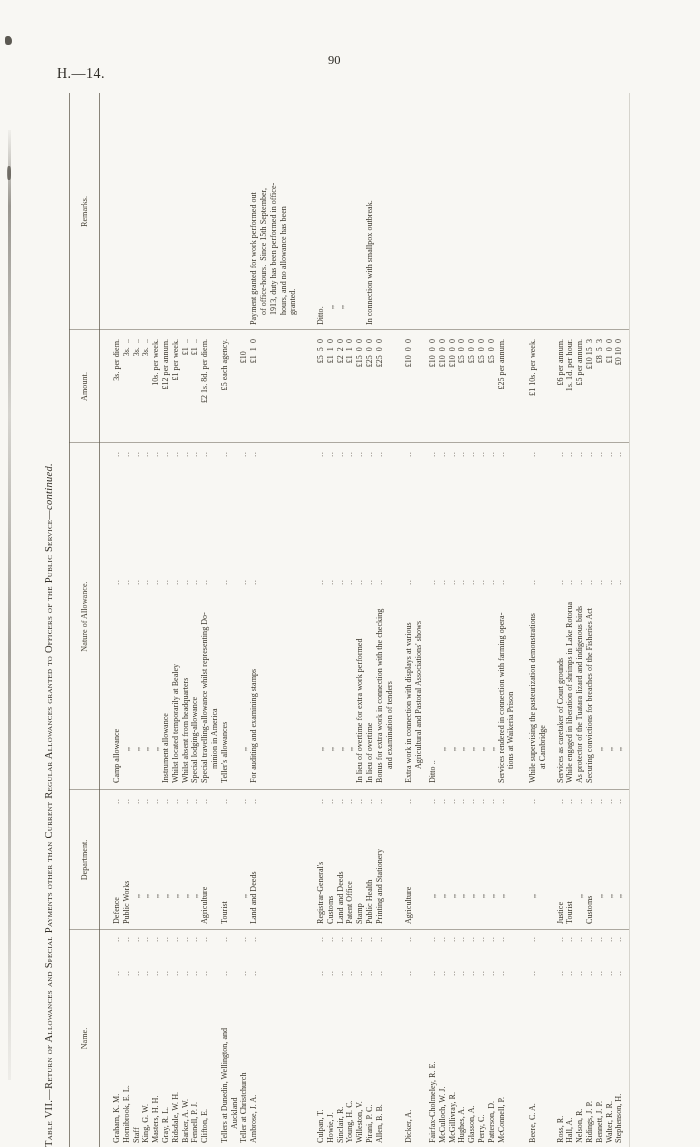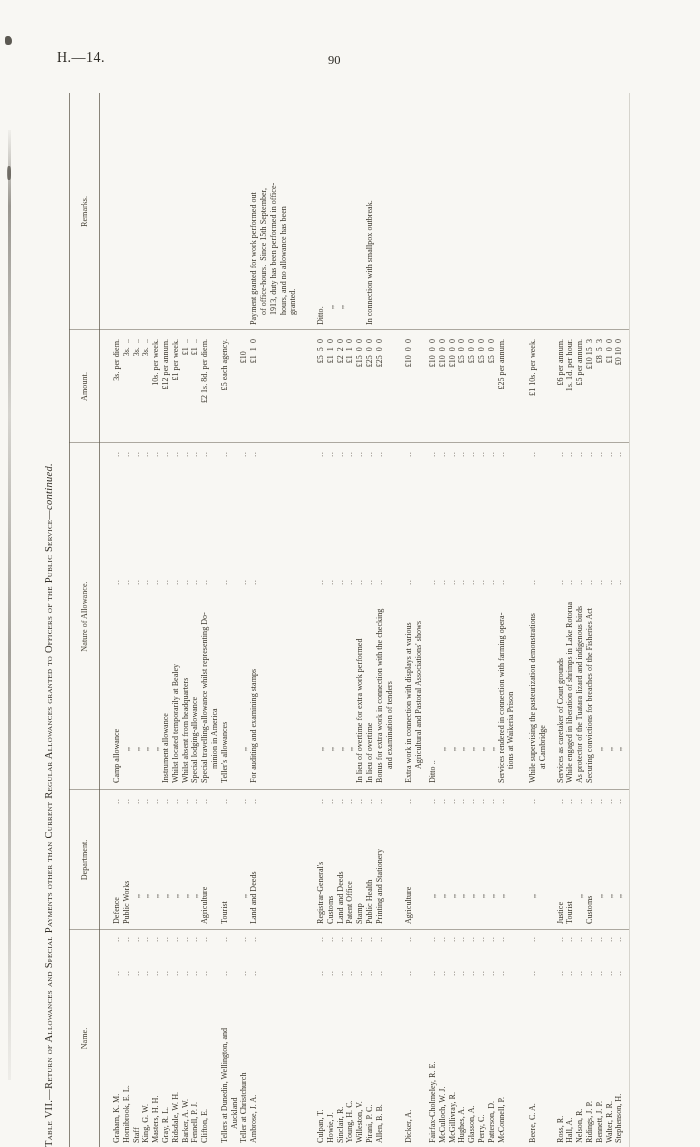--- a/index.html
+++ b/index.html
@@ -1,19 +1,19 @@
 <!DOCTYPE html>
 <html><head>
 <meta charset="utf-8">
 <style>
   html,body{margin:0;padding:0;background:#d8d5cf;}
   .page{position:relative;width:700px;height:1147px;background:#f8f7f3;overflow:hidden;
         font-family:"Liberation Serif","DejaVu Serif",serif;color:#36332b;}
   
-  .doc-ref{position:absolute;left:57px;top:50px;font-size:14px;letter-spacing:.5px;color:#2e2b25;}
+  .doc-ref{position:absolute;left:57px;top:66px;font-size:14px;letter-spacing:.5px;color:#2e2b25;}
   .page-num{position:absolute;left:328px;top:53px;font-size:12.5px;color:#2e2b25;}
   
   .streak{position:absolute;left:8px;top:130px;width:3px;height:950px;
     background:linear-gradient(to bottom,rgba(60,55,45,.04),rgba(60,55,45,.5) 8%,rgba(60,55,45,.18) 30%,rgba(60,55,45,.45) 55%,rgba(60,55,45,.25) 80%,rgba(60,55,45,.05));}
   .blob{position:absolute;left:5px;top:36px;width:7px;height:9px;background:rgba(40,36,28,.75);border-radius:40% 60% 55% 45%;}
   .blob2{position:absolute;left:7px;top:166px;width:4px;height:14px;background:rgba(40,36,28,.55);border-radius:40%;}
   
   .rot{position:absolute;left:38px;top:1147px;width:1054px;height:655px;
        transform:rotate(-90deg);transform-origin:0 0;}
   .t-title{position:absolute;top:5px;left:0;width:1054px;white-space:nowrap;

